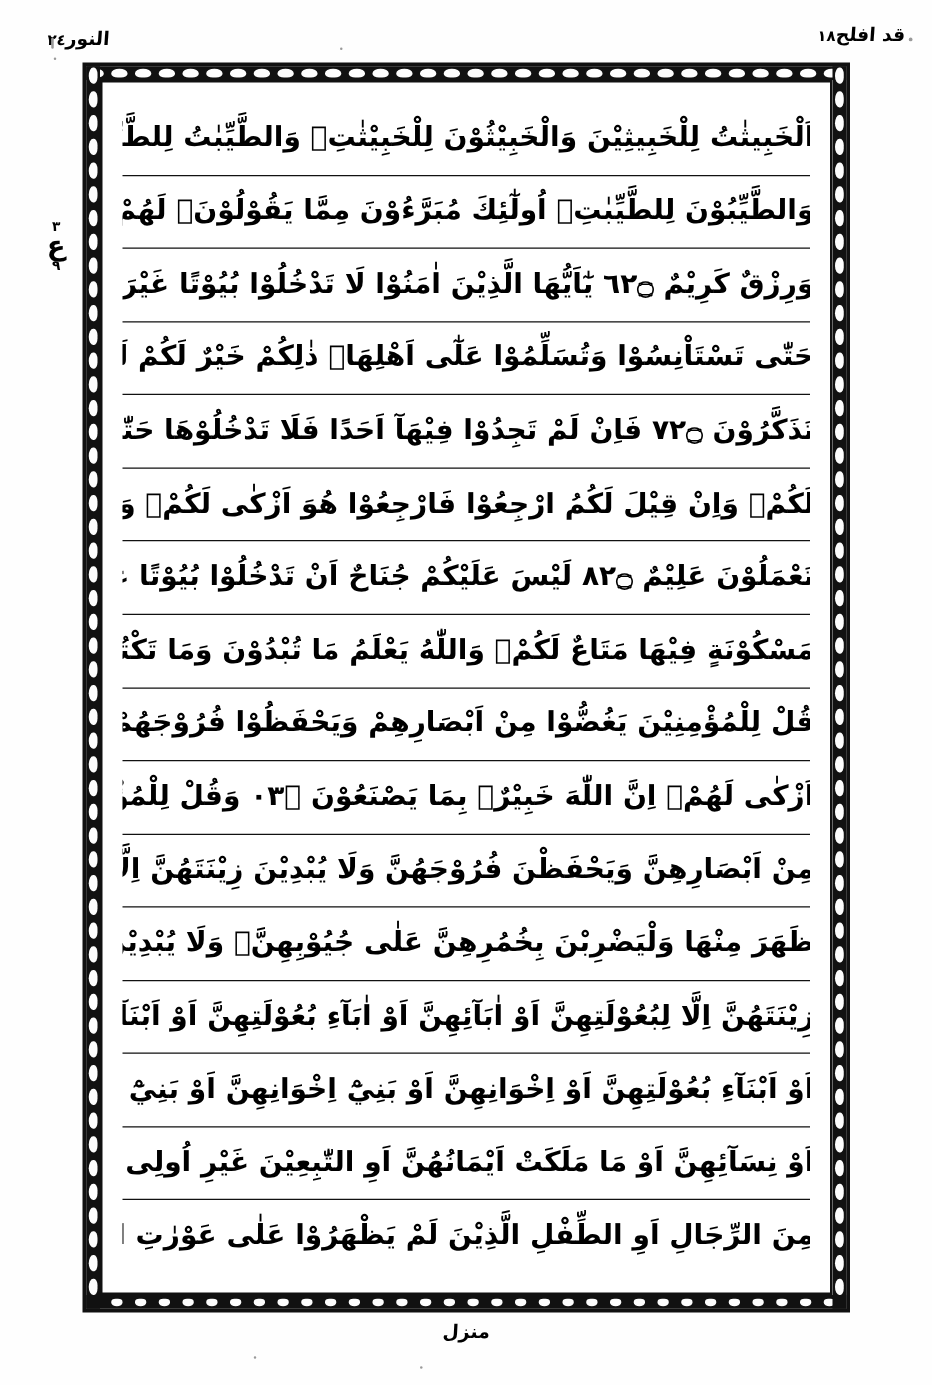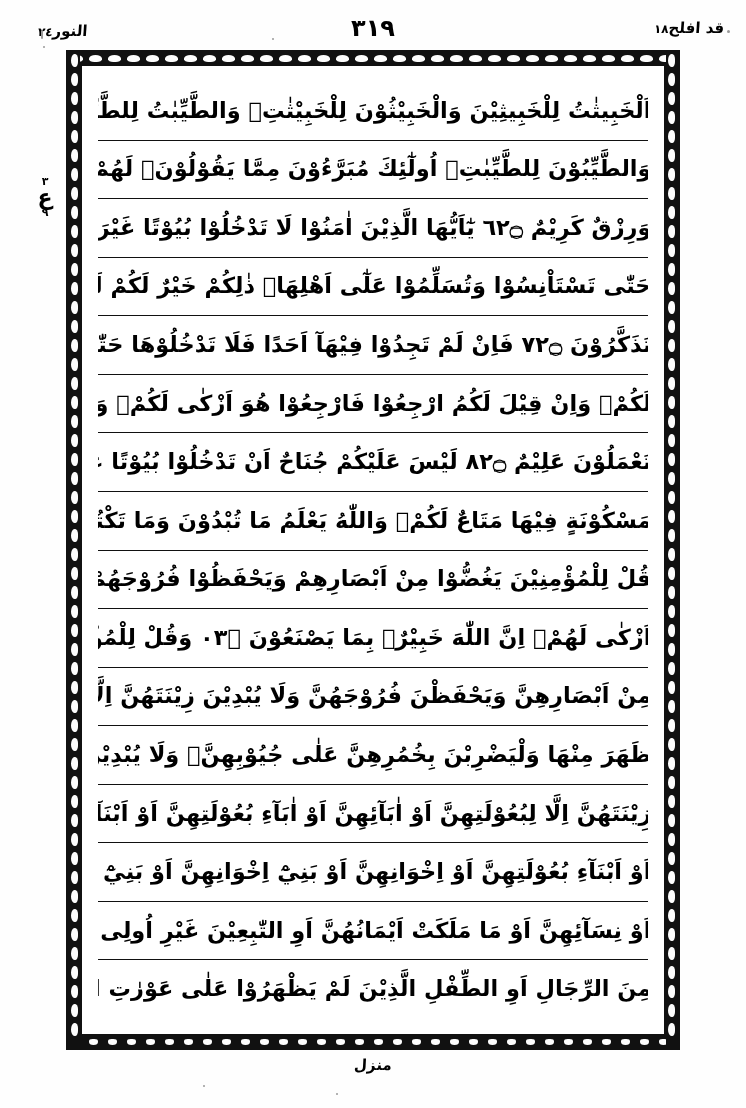--- a/index.html
+++ b/index.html
@@ -149,21 +149,20 @@
 </style>
 </head>
 <body>
 
 <div class="page">
 
   <div class="header">
     <div class="hdr-left">
       <span>النور</span><span class="num">٢٤</span>
     </div>
-    <div class="hdr-center">٣١٩</div>
     <div class="hdr-right">
       <span>قد افلح</span><span class="num">١٨</span>
     </div>
   </div>
 
   <div class="speck" style="left:41px;top:30px;width:2px;height:9px;border-radius:1px;"></div>
   <div class="speck" style="left:43px;top:46px;width:2px;height:2px;"></div>
   <div class="speck" style="left:727px;top:30px;width:3px;height:3px;"></div>
   <div class="speck" style="left:272px;top:38px;width:2px;height:2px;"></div>
   <div class="speck" style="left:336px;top:1093px;width:2px;height:2px;"></div>

